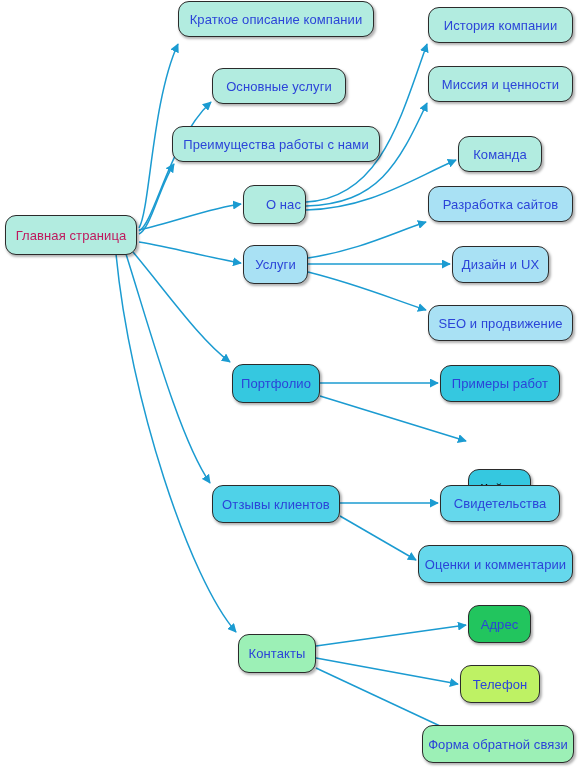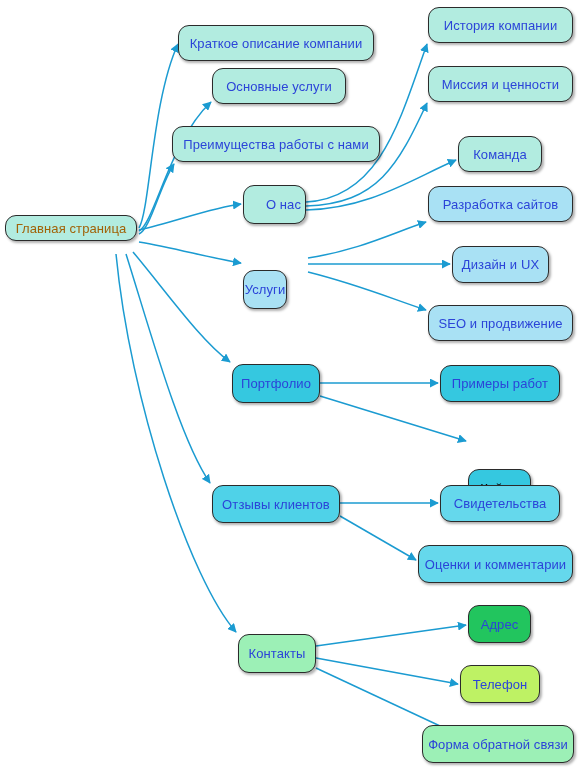--- a/index.html
+++ b/index.html
@@ -66,45 +66,45 @@
         <path d="M 320,383 L 438,383" fill="none" stroke="#1b9bd1" stroke-width="1.5" marker-end="url(#arrow)"></path>
         <path d="M 320,396 L 466,441" fill="none" stroke="#1b9bd1" stroke-width="1.5" marker-end="url(#arrow)"></path>
         <path d="M 340,503 L 438,503" fill="none" stroke="#1b9bd1" stroke-width="1.5" marker-end="url(#arrow)"></path>
         <path d="M 340,516 L 416,560" fill="none" stroke="#1b9bd1" stroke-width="1.5" marker-end="url(#arrow)"></path>
         <path d="M 316,646 L 466,625" fill="none" stroke="#1b9bd1" stroke-width="1.5" marker-end="url(#arrow)"></path>
         <path d="M 316,658 L 458,684" fill="none" stroke="#1b9bd1" stroke-width="1.5" marker-end="url(#arrow)"></path>
         <path d="M 316,668 L 470,740" fill="none" stroke="#1b9bd1" stroke-width="1.5" marker-end="url(#arrow)"></path>
       </g>
   </svg>
   <div id="nodes-group">
-      <div class="node" style="left: 5px; top: 215px; width: 132px; height: 26px; background: rgb(178, 236, 224); border-color: rgb(43, 43, 43); color: #a16207;">
+      <div class="node" style="left: 5px; top: 215px; width: 132px; height: 40px; background: rgb(178, 236, 224); border-color: rgb(43, 43, 43); color: #be185d;">
         <span>Главная страница</span>
       </div>
       <div class="node" style="left: 243px; top: 185px; width: 63px; height: 39px; background: rgb(178, 236, 224); border-color: rgb(43, 43, 43); color: rgb(43, 68, 216); padding-left: 18px;">
         <span>О нас</span>
       </div>
-      <div class="node" style="left: 178px; top: 25px; width: 196px; height: 36px; background: rgb(178, 236, 224); border-color: rgb(43, 43, 43); color: rgb(43, 68, 216); align-items: center;">
+      <div class="node" style="left: 178px; top: 1px; width: 196px; height: 36px; background: rgb(178, 236, 224); border-color: rgb(43, 43, 43); color: rgb(43, 68, 216); align-items: center;">
         <span>Краткое описание компании</span>
       </div>
       <div class="node" style="left: 212px; top: 68px; width: 134px; height: 36px; background: rgb(178, 236, 224); border-color: rgb(43, 43, 43); color: rgb(43, 68, 216);">
         <span>Основные услуги</span>
       </div>
       <div class="node" style="left: 172px; top: 126px; width: 208px; height: 36px; background: rgb(178, 236, 224); border-color: rgb(43, 43, 43); color: rgb(43, 68, 216); justify-content: center;">
         <span>Преимущества работы с нами</span>
       </div>
       <div class="node" style="left: 428px; top: 7px; width: 145px; height: 36px; background: rgb(178, 236, 224); border-color: rgb(43, 43, 43); color: rgb(43, 68, 216);">
         <span>История компании</span>
       </div>
       <div class="node" style="left: 428px; top: 66px; width: 145px; height: 36px; background: rgb(178, 236, 224); border-color: rgb(43, 43, 43); color: rgb(43, 68, 216);">
         <span>Миссия и ценности</span>
       </div>
       <div class="node" style="left: 458px; top: 136px; width: 84px; height: 36px; background: rgb(178, 236, 224); border-color: rgb(43, 43, 43); color: rgb(43, 68, 216);">
         <span>Команда</span>
       </div>
-      <div class="node" style="left: 243px; top: 245px; width: 44px; height: 39px; background: rgb(169, 225, 244); border-color: rgb(43, 43, 43); color: rgb(43, 68, 216); margin-top: 25px;">
+      <div class="node" style="left: 243px; top: 245px; width: 65px; height: 39px; background: rgb(169, 225, 244); border-color: rgb(43, 43, 43); color: rgb(43, 68, 216);">
         <span>Услуги</span>
       </div>
       <div class="node" style="left: 428px; top: 186px; width: 145px; height: 36px; background: rgb(169, 225, 244); border-color: rgb(43, 43, 43); color: rgb(43, 68, 216);">
         <span>Разработка сайтов</span>
       </div>
       <div class="node" style="left: 452px; top: 246px; width: 97px; height: 37px; background: rgb(169, 225, 244); border-color: rgb(43, 43, 43); color: rgb(43, 68, 216);">
         <span>Дизайн и UX</span>
       </div>
       <div class="node" style="left: 428px; top: 305px; width: 145px; height: 36px; background: rgb(169, 225, 244); border-color: rgb(43, 43, 43); color: rgb(43, 68, 216);">
         <span>SEO и продвижение</span>

